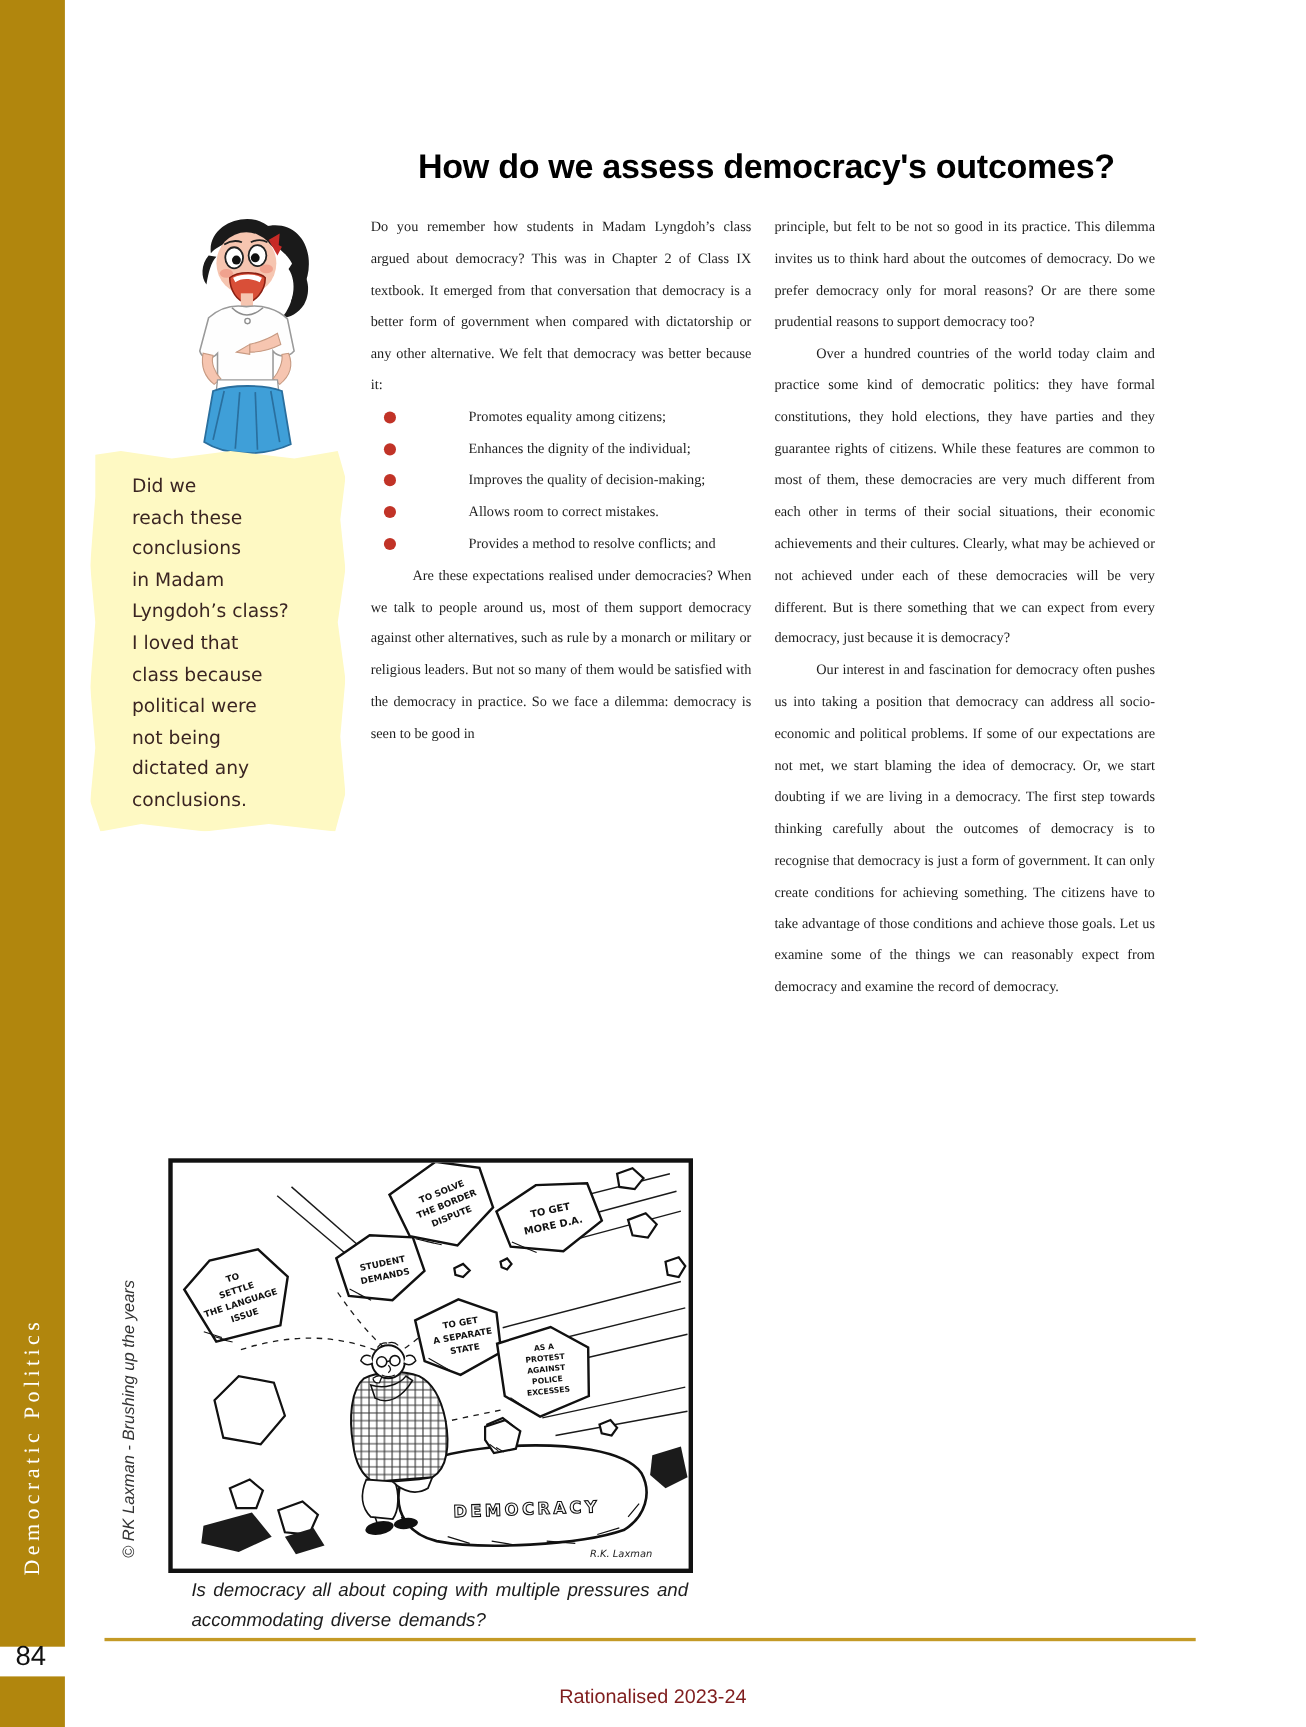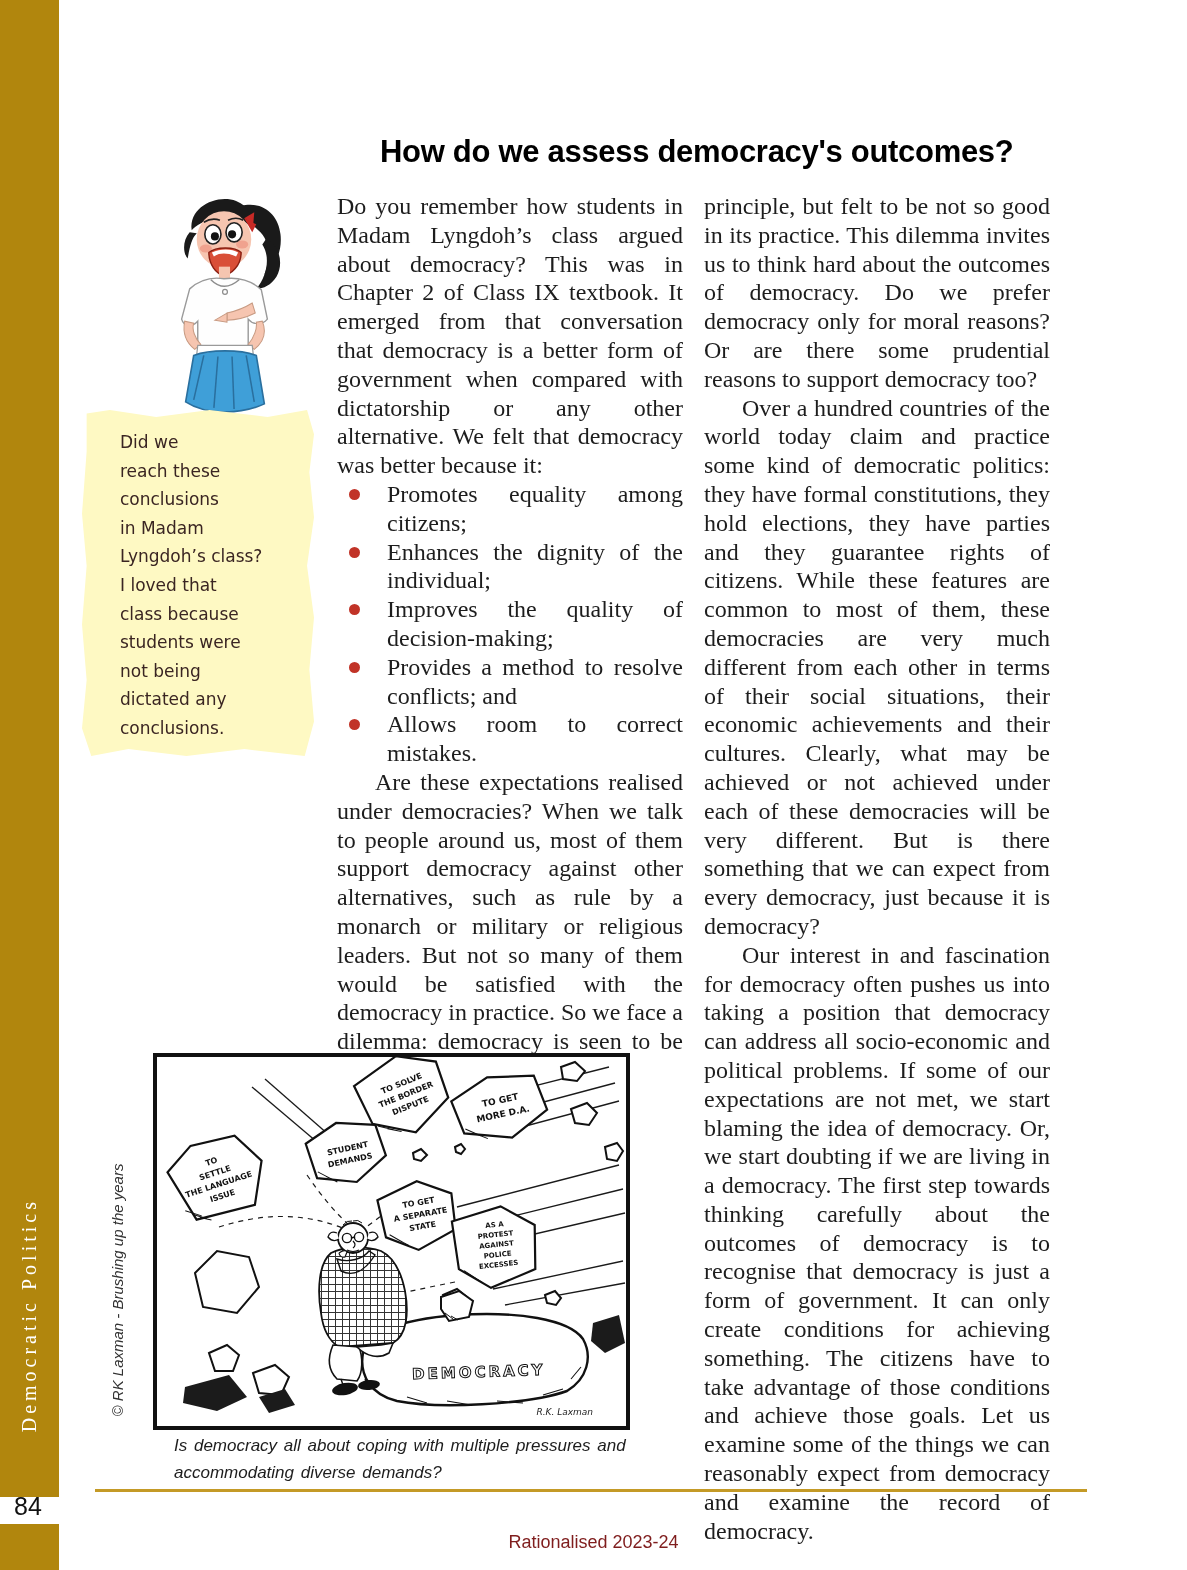--- a/index.html
+++ b/index.html
@@ -20,26 +20,26 @@
     writing-mode:vertical-rl; transform:rotate(180deg);
     font:20px "Liberation Serif", serif; color:#fff; letter-spacing:4px; white-space:nowrap;
   }
   .page-num { position:absolute; left:14px; top:1492px; font:25px "Liberation Sans", sans-serif; color:#111; }
   
   .title {
     position:absolute; left:352px; top:134px; width:720px;
     font:bold 31px "Liberation Sans", sans-serif; color:#000000; letter-spacing:-0.3px;margin-left:28px;
   }
   
-  .col { position:absolute; top:192px; width:346px; font-size:24px; line-height:28.8px; text-align:justify; }
+  .col { position:absolute; top:192px; width:346px; font-size:13px; line-height:28.8px; text-align:justify; }
   .col-left  { left:337px; }
   .col-right { left:704px; }
   .indent { text-indent:38px; }
   .bullets { list-style:none; }
-  .bullet-item { display:flex; align-items:flex-start; }
+  .bullet-item { display:flex; align-items:flex-start;gap:39px; }
   .dot { flex:0 0 11px; width:11px; height:11px; border-radius:50%; background:#c13327; margin:9px 0 0 12px; }
   .bullet-text { margin-left:27px; width:296px; text-align:justify; }
   
   .girl { position:absolute; left:138px; top:194px; width:176px; height:222px; }
   
   .bubble {
     position:absolute; left:82px; top:410px; width:232px; height:346px;
     background:#fef9c3; padding:18px 10px 0 38px;
     clip-path:polygon(2% 1%, 12% 0%, 32% 2%, 55% 0%, 80% 2%, 97% 0%, 100% 7%, 98% 18%, 100% 31%, 97% 45%, 100% 60%, 98% 75%, 100% 90%, 96% 100%, 70% 98%, 45% 100%, 20% 98%, 4% 100%, 0% 92%, 2% 78%, 0% 62%, 2% 45%, 0% 30%, 2% 12%);
     font:17px/28.6px "DejaVu Sans", sans-serif; color:#3a2522;
@@ -133,21 +133,21 @@
   </svg>
 
   <div class="bubble">
     <span>Did we</span>
     <span>reach these</span>
     <span>conclusions</span>
     <span>in Madam</span>
     <span>Lyngdoh’s class?</span>
     <span>I loved that</span>
     <span>class because</span>
-    <span>students were</span>
+    <span>political were</span>
     <span>not being</span>
     <span>dictated any</span>
     <span>conclusions.</span>
   </div>
 
   <div class="col col-left">
     <p>Do you remember how students in Madam Lyngdoh’s class argued about democracy? This was in Chapter 2 of Class IX textbook. It emerged from that conversation that democracy is a better form of government when compared with dictatorship or any other alternative. We felt that democracy was better because it:</p>
     <ul class="bullets">
       <li class="bullet-item">
         <span class="dot"></span>
@@ -156,25 +156,25 @@
       <li class="bullet-item">
         <span class="dot"></span>
         <span class="bullet-text">Enhances the dignity of the individual;</span>
       </li>
       <li class="bullet-item">
         <span class="dot"></span>
         <span class="bullet-text">Improves the quality of decision-making;</span>
       </li>
       <li class="bullet-item">
         <span class="dot"></span>
+        <span class="bullet-text">Allows room to correct mistakes.</span>
+      </li>
+      <li class="bullet-item">
+        <span class="dot"></span>
         <span class="bullet-text">Provides a method to resolve conflicts; and</span>
-      </li>
-      <li class="bullet-item">
-        <span class="dot"></span>
-        <span class="bullet-text">Allows room to correct mistakes.</span>
       </li>
     </ul>
     <p class="indent">Are these expectations realised under democracies? When we talk to people around us, most of them support democracy against other alternatives, such as rule by a monarch or military or religious leaders. But not so many of them would be satisfied with the democracy in practice. So we face a dilemma: democracy is seen to be good in</p>
   </div>
 
   <div class="col col-right">
     <p>principle, but felt to be not so good in its practice. This dilemma invites us to think hard about the outcomes of democracy. Do we prefer democracy only for moral reasons? Or are there some prudential reasons to support democracy too?</p>
     <p class="indent">Over a hundred countries of the world today claim and practice some kind of democratic politics: they have formal constitutions, they hold elections, they have parties and they guarantee rights of citizens. While these features are common to most of them, these democracies are very much different from each other in terms of their social situations, their economic achievements and their cultures. Clearly, what may be achieved or not achieved under each of these democracies will be very different. But is there something that we can expect from every democracy, just because it is democracy?</p>
     <p class="indent">Our interest in and fascination for democracy often pushes us into taking a position that democracy can address all socio-economic and political problems. If some of our expectations are not met, we start blaming the idea of democracy. Or, we start doubting if we are living in a democracy. The first step towards thinking carefully about the outcomes of democracy is to recognise that democracy is just a form of government. It can only create conditions for achieving something. The citizens have to take advantage of those conditions and achieve those goals. Let us examine some of the things we can reasonably expect from democracy and examine the record of democracy.</p>
   </div>

